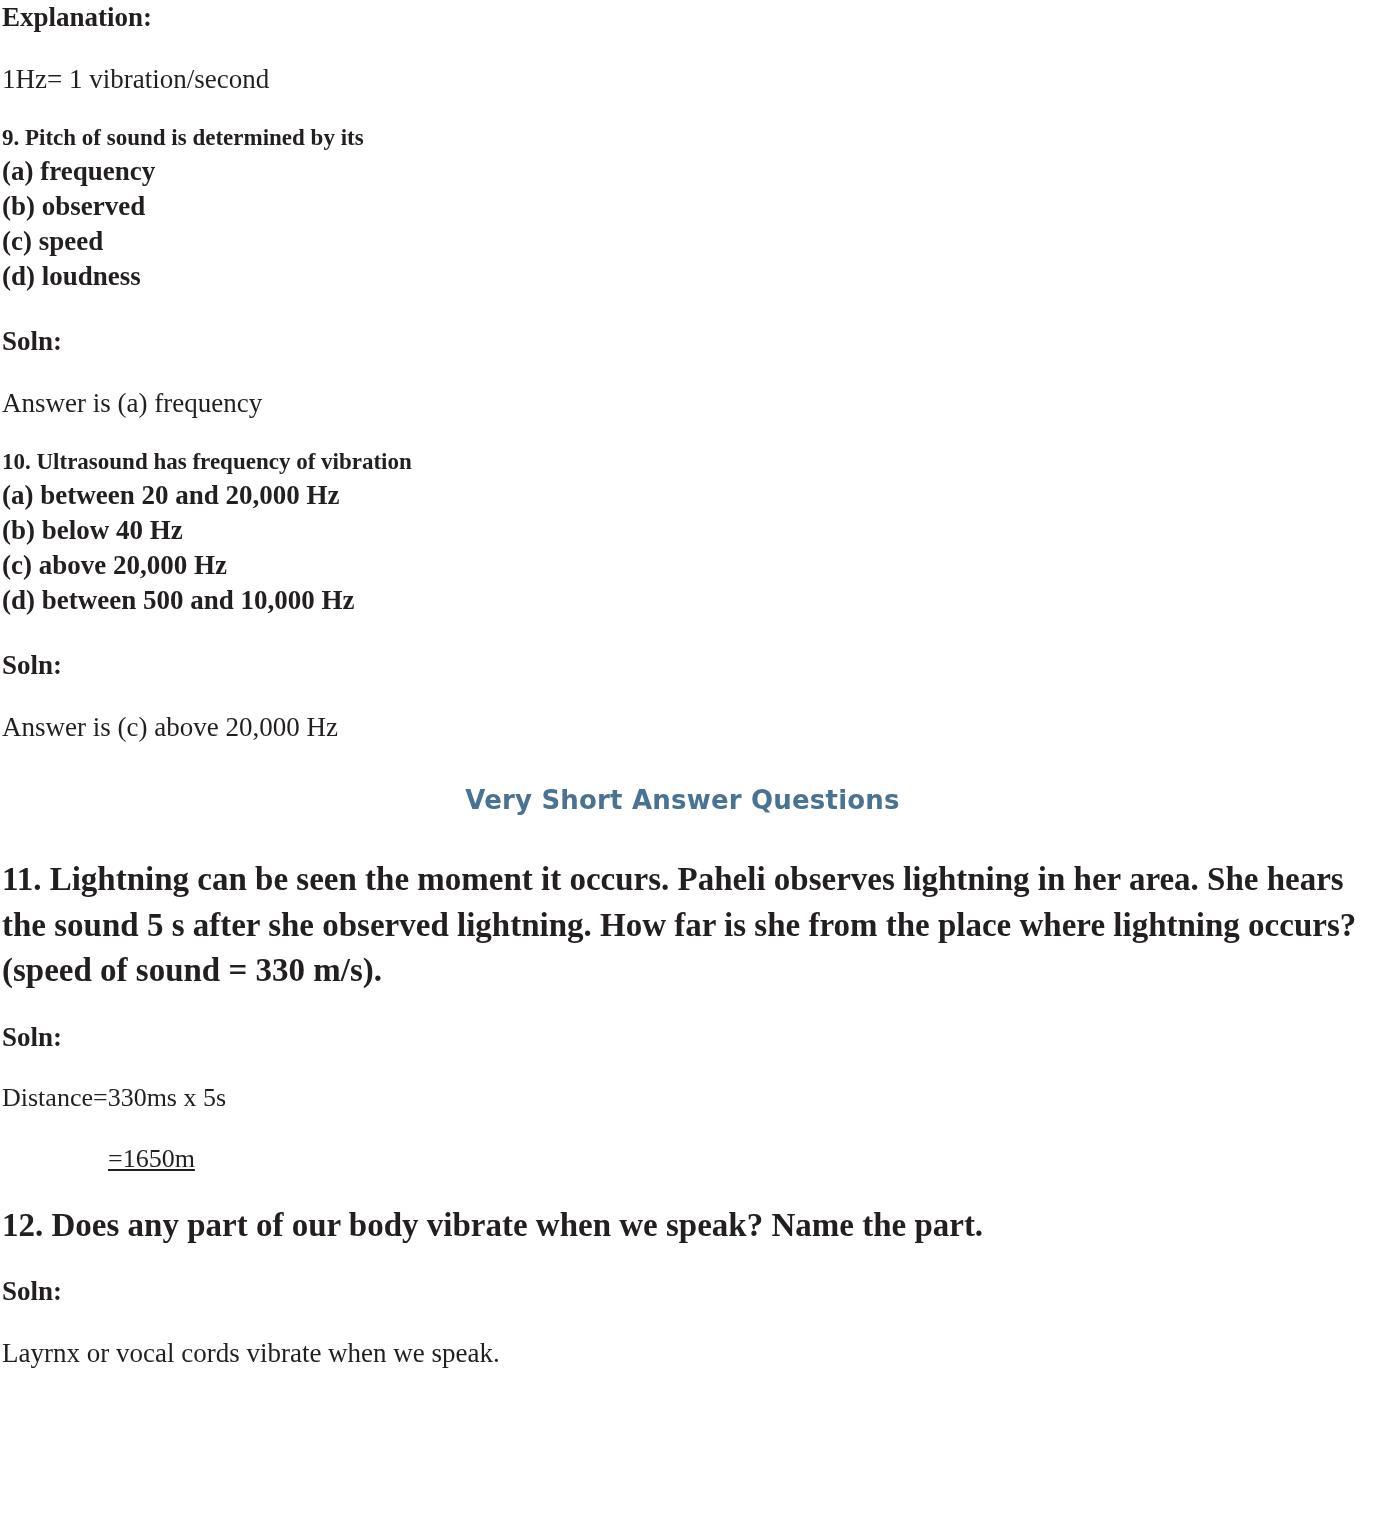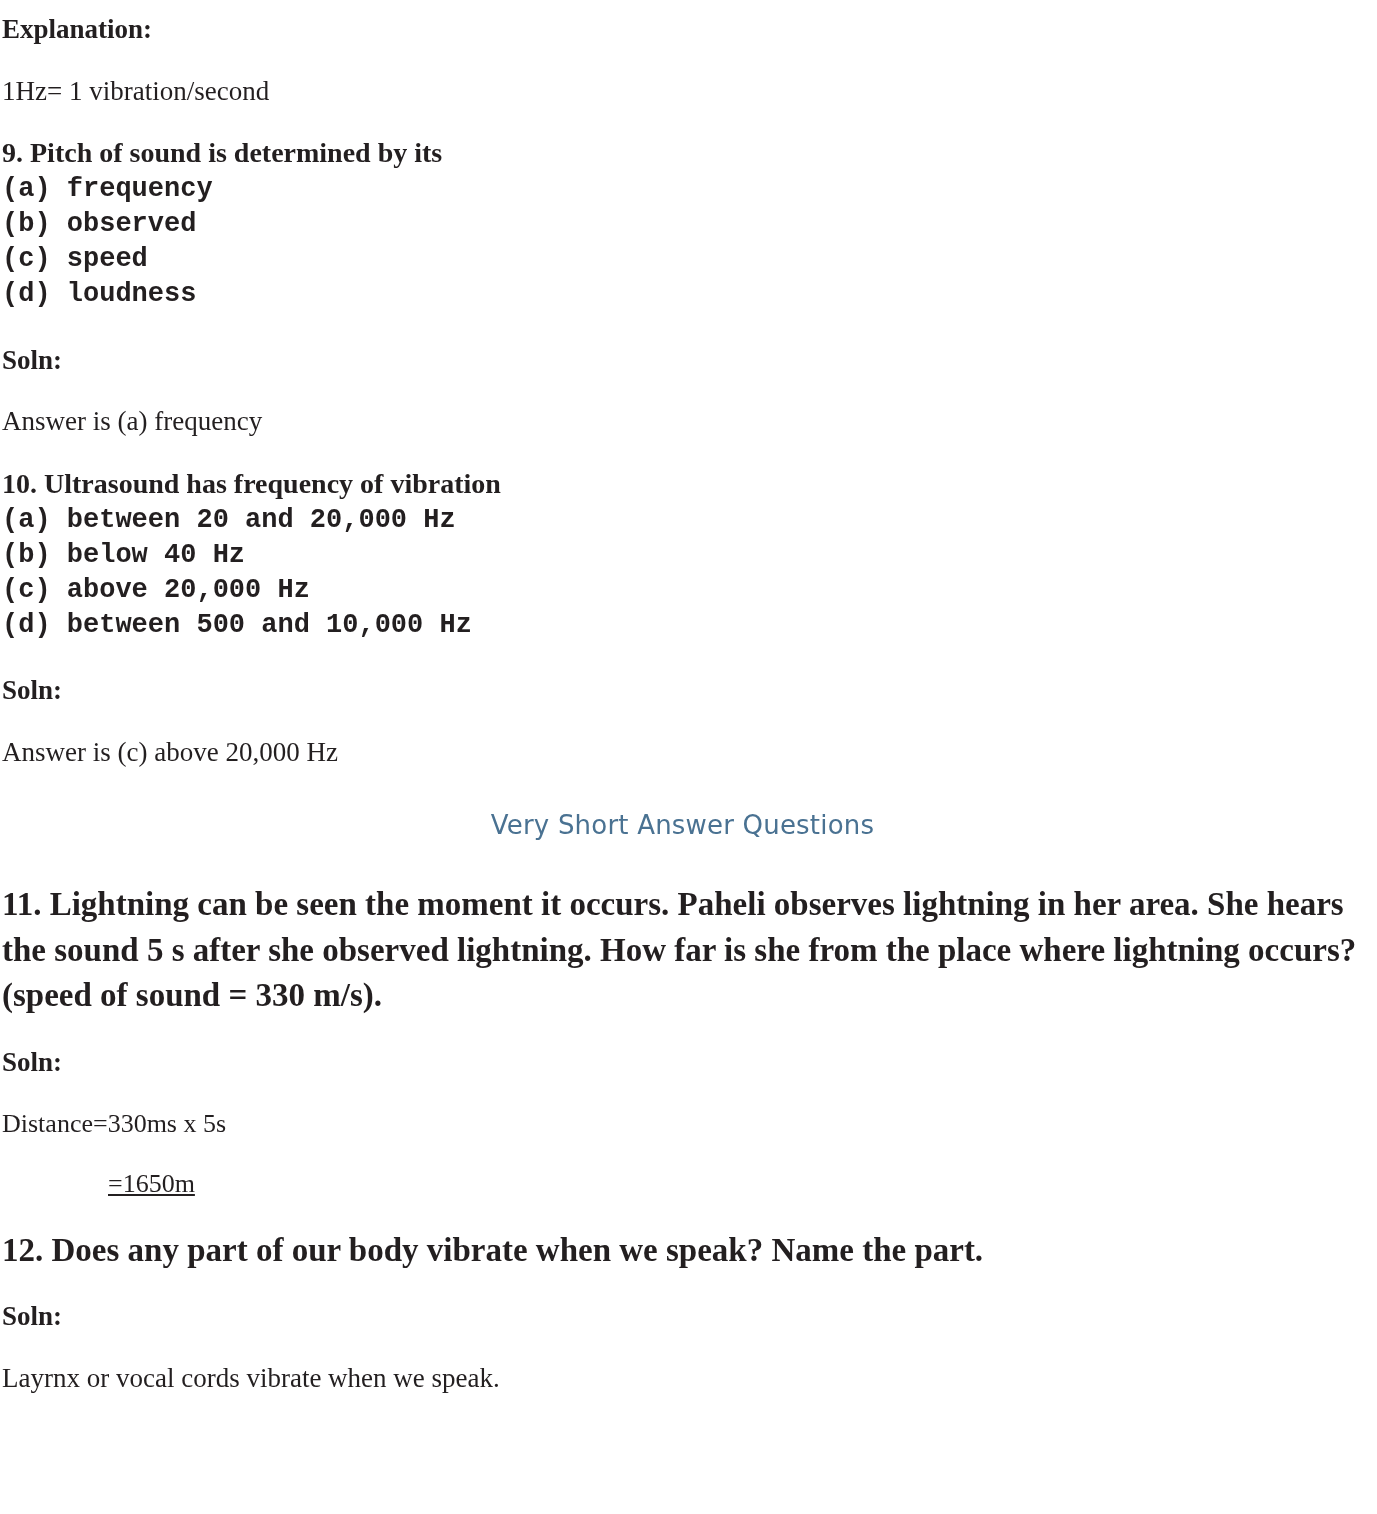--- a/index.html
+++ b/index.html
@@ -9,52 +9,51 @@
   }
   body {
     width: 1377px;
     min-height: 1514px;
     font-family: "Liberation Serif", serif;
     color: #231f20;
   }
   .page {
     width: 1365px;
     box-sizing: border-box;
-    padding: 12px 0 10px 0;
+    padding: 0 0 10px 0;
   }
   .blk {
     font-size: 27px;
     line-height: 1.32;
     margin: 0 0 26px 0;
     padding: 0 2px;
   }
   .bold {
     font-weight: bold;
   }
   .heading-line {
-    font-size: 28px;
+    font-size: 23px;
     line-height: 1.32;
     font-weight: bold;
     margin: 0;
     padding: 0 2px;
   }
   .opt {
     font-size: 27px;
     line-height: 1.30;
     font-weight: bold;
     margin: 0;
     padding: 0 2px;
-    font-family: Liberation Mono, monospace;
   }
   .gap-md { height: 30px; }
   .section-title {
     text-align: center;
     color: #4a7292;
     font-family: "DejaVu Sans", sans-serif;
-    font-weight: normal;
+    font-weight: bold;
     font-size: 26px;
     letter-spacing: 0.2px;
     margin: 40px 0 42px 0;
   }
   .para {
     font-size: 26px;
     line-height: 1.33;
     margin: 0 0 26px 0;
     padding: 0 2px;
   }

